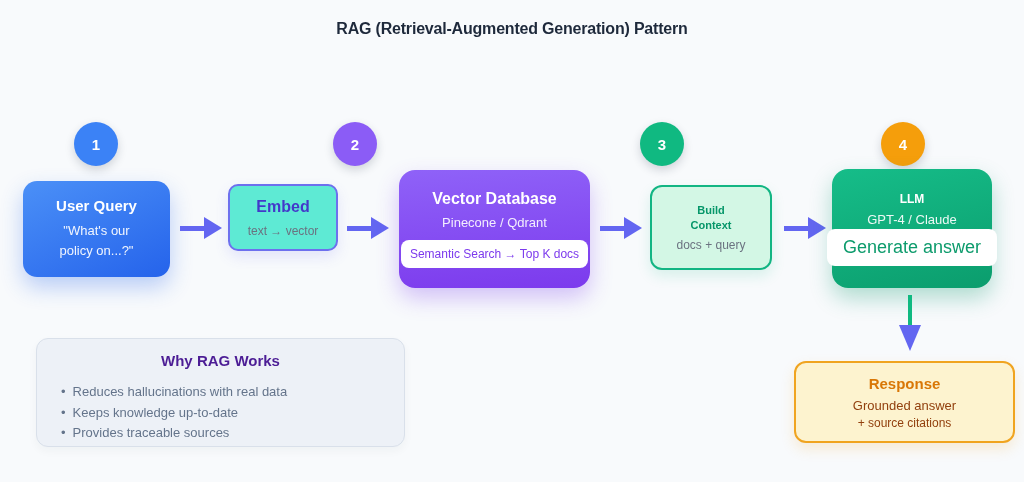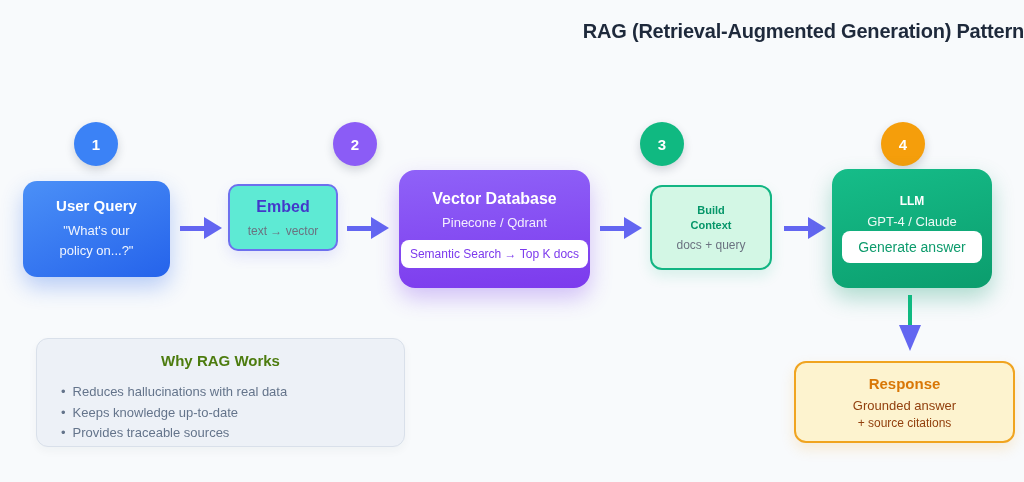--- a/index.html
+++ b/index.html
@@ -11,22 +11,22 @@
     position: relative;
     width: 1024px;
     height: 482px;
     background: #f8fafc;
     overflow: hidden;
   }
 
   .diagram-title {
     position: absolute;
     left: 0; right: 0; top: 20px;
-    text-align: right;
-    font-size: 20px;
+    text-align: center;
+    font-size: 16px;
     font-weight: 700;
     color: #1e293b;
     letter-spacing: -0.2px;
   }
 
   
   .step {
     position: absolute;
     width: 44px; height: 44px;
     border-radius: 50%;
@@ -98,21 +98,21 @@
   .node-build-context .node-sub   { font-size: 12px; color: #6b7280; }
 
   .node-llm {
     left: 832px; top: 169px; width: 160px; height: 119px;
     border-radius: 16px;
     background: linear-gradient(165deg, #16bd89, #0b9d6d);
     box-shadow: 0 10px 22px rgba(5,150,105,0.30);
   }
   .node-llm .node-title { font-size: 12px; font-weight: 700; color: #ffffff; margin-bottom: 6px; }
   .node-llm .node-sub   { font-size: 13px; color: rgba(255,255,255,0.92); margin-bottom: 2px; }
-  .node-llm .badge { color: #0d9b6c; font-size: 14px; padding: 8px 16px; }
+  .node-llm .badge { color: #0d9b6c; font-size: 18px; padding: 8px 16px; }
 
   .node-response {
     left: 794px; top: 361px; width: 221px; height: 82px;
     border-radius: 12px;
     background: #fdf3cf;
     border: 2px solid #f0a420;
     box-shadow: 0 6px 14px rgba(245,158,11,0.16);
   }
   .node-response .node-title { font-size: 15px; font-weight: 700; color: #d97706; margin-bottom: 6px; }
   .node-response .node-line1 { font-size: 13px; color: #92400e; margin-bottom: 3px; }
@@ -159,21 +159,21 @@
     background: #edf1f7;
     border: 1px solid #d9e0ea;
     border-radius: 12px;
     box-sizing: border-box;
     box-shadow: 0 4px 10px rgba(30,41,59,0.04);
   }
   .why-title {
     text-align: center;
     font-size: 15px;
     font-weight: 700;
-    color: #4d7c0f;
+    color: #4c1d95;
     margin-top: 13px;
   }
   .why-list { margin-top: 13px; padding-left: 24px; }
   .bullet {
     font-size: 13px;
     color: #64748b;
     line-height: 20.5px;
     display: flex;
   }
   .bullet .dot { margin-right: 7px; color: #64748b; }

